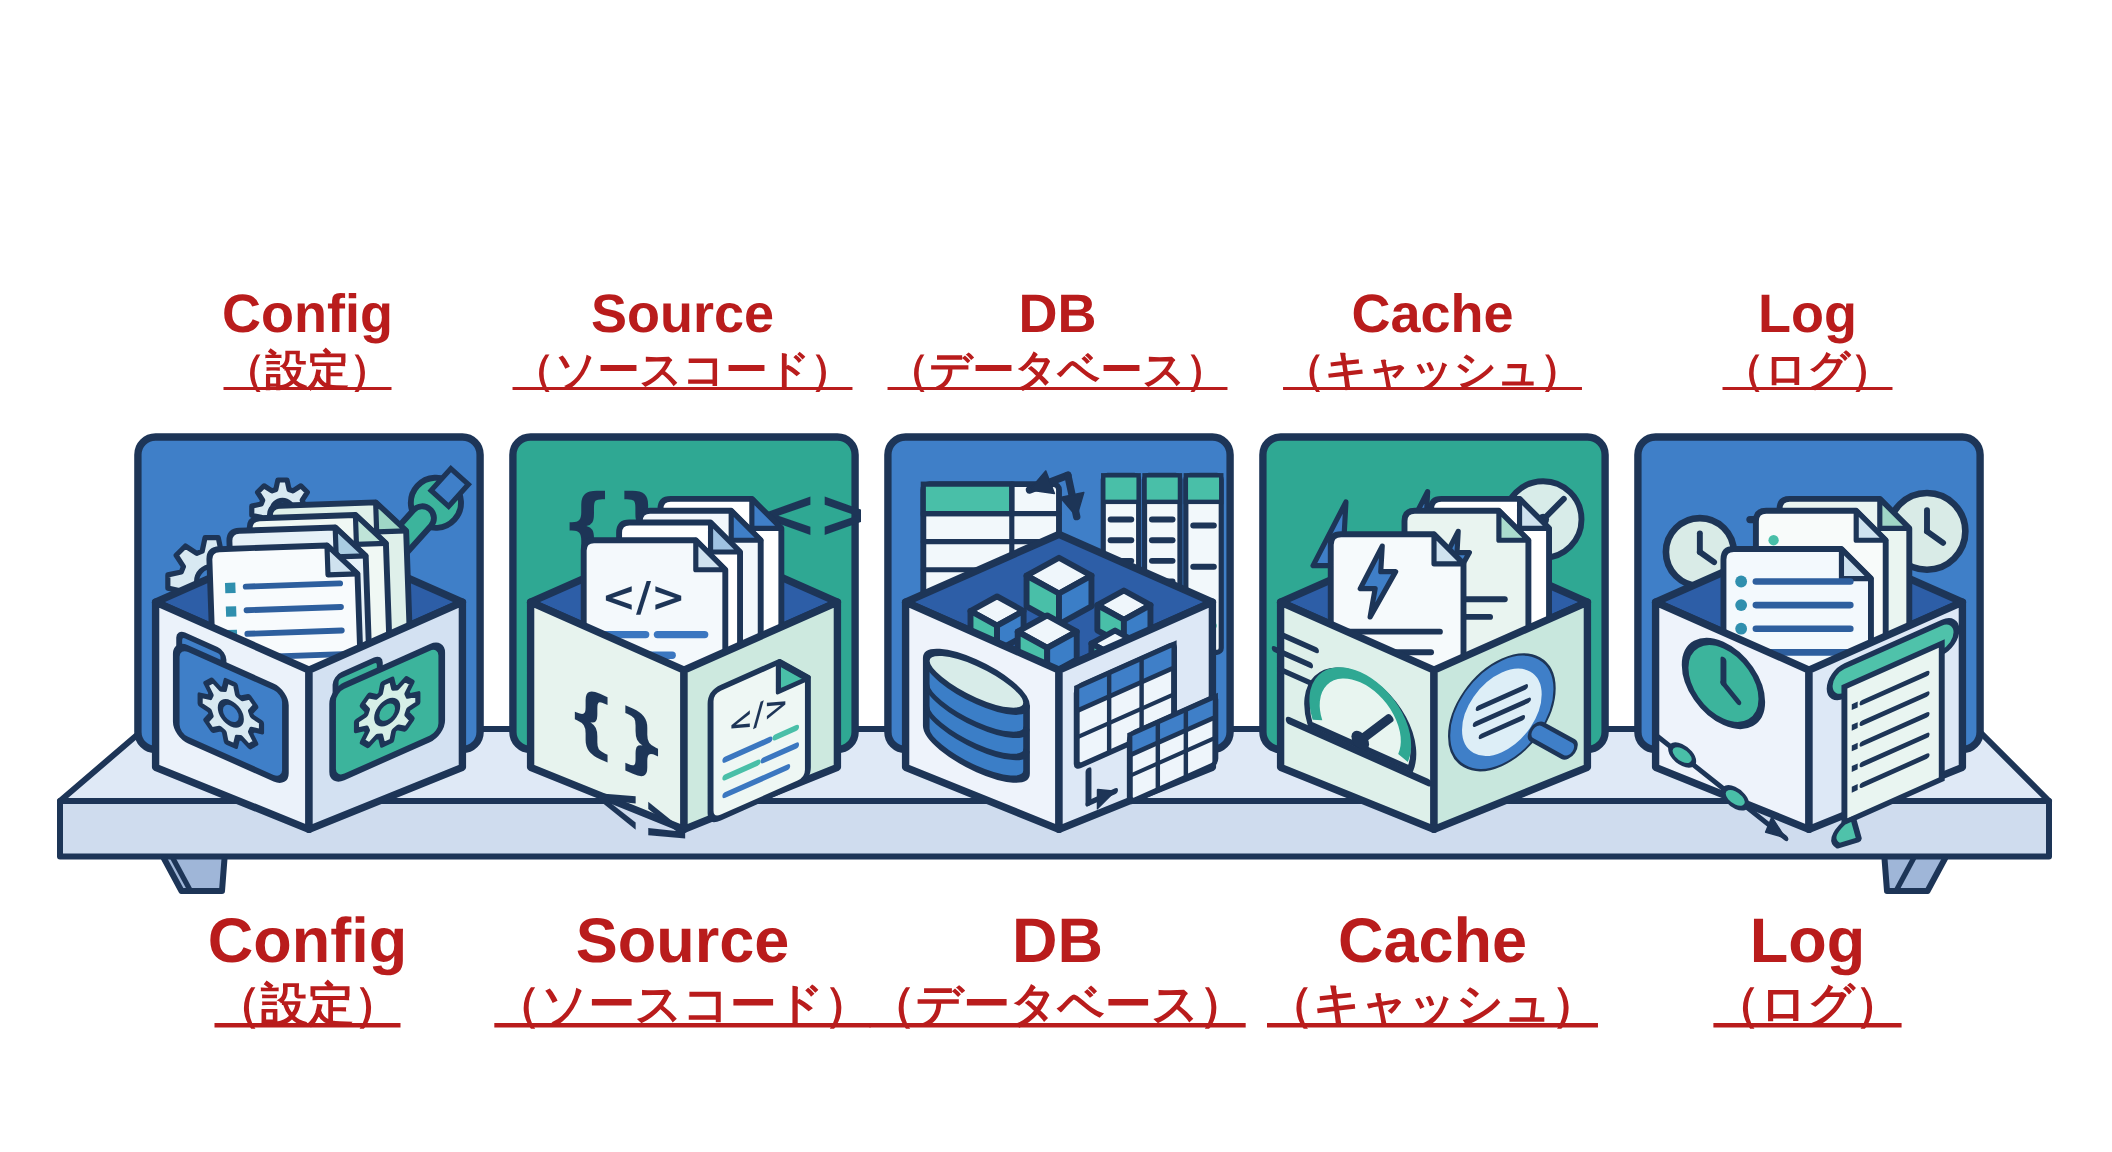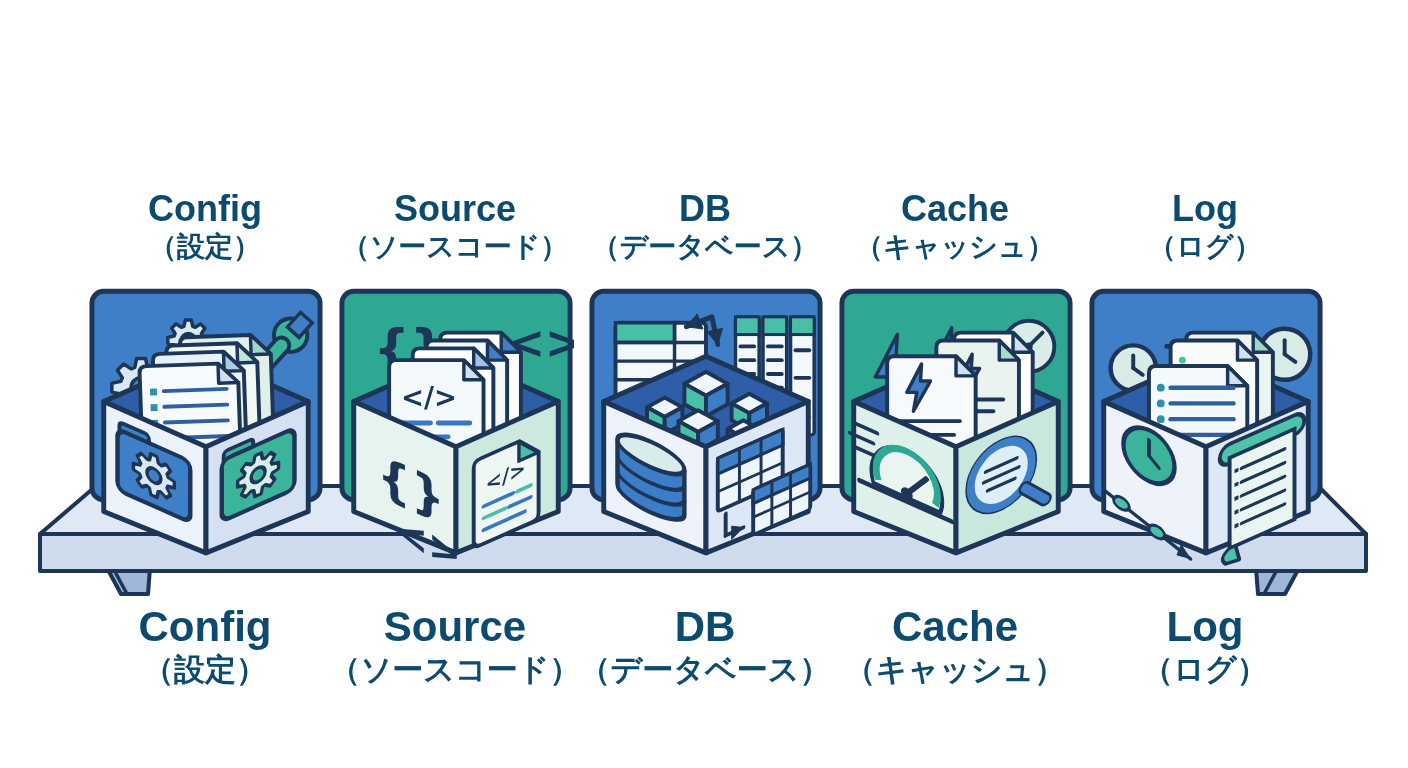--- a/index.html
+++ b/index.html
@@ -1,24 +1,24 @@
 <!DOCTYPE html>
 <html><head>
 <meta charset="utf-8">
 <style>
   html,body{margin:0;padding:0;background:#ffffff;}
   .stage{
     position:relative;width:1408px;height:768px;overflow:hidden;background:#ffffff;
     font-family:"Liberation Sans","DejaVu Sans",sans-serif;
   }
   .label{
-    position:absolute;width:320px;text-align:center;color:#0c4a6e;font-weight:700;line-height:1.18;
+    position:absolute;width:320px;text-align:center;color:#b91c1c;font-weight:700;line-height:1.18;
   }
   .label .en{display:block;}
-  .label .ja{display:block;}
+  .label .ja{display:block;text-decoration:underline;}
   .top-label{top:188px;}
   .top-label .en{font-size:36px;}
   .top-label .ja{font-size:28px;}
   .bottom-label{top:602px;}
   .bottom-label .en{font-size:42px;}
   .bottom-label .ja{font-size:31px;}
   .boxwrap{position:absolute;top:287px;width:236px;height:285px;z-index:2;}
   .shelfwrap{position:absolute;left:0;top:0;width:1408px;height:768px;z-index:1;}
 </style>
 </head>

